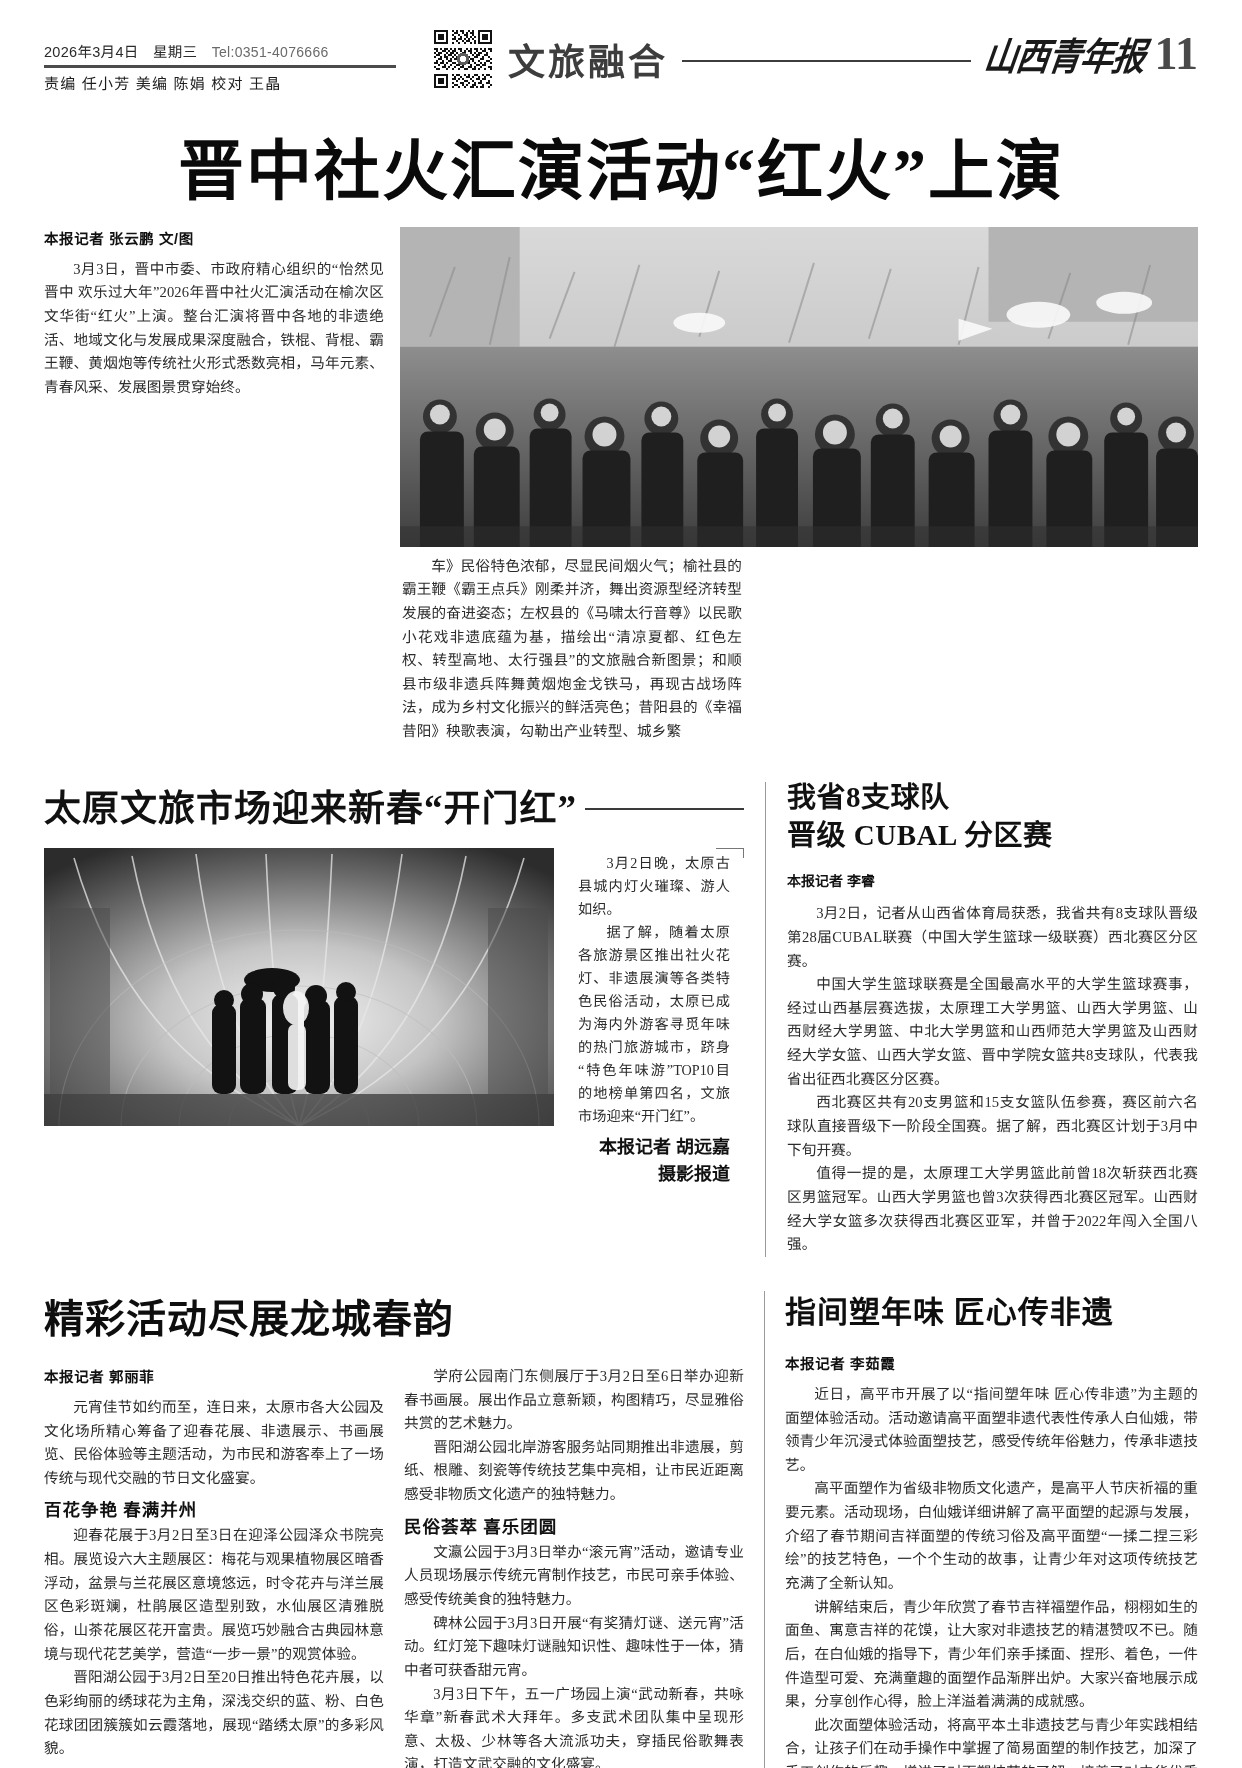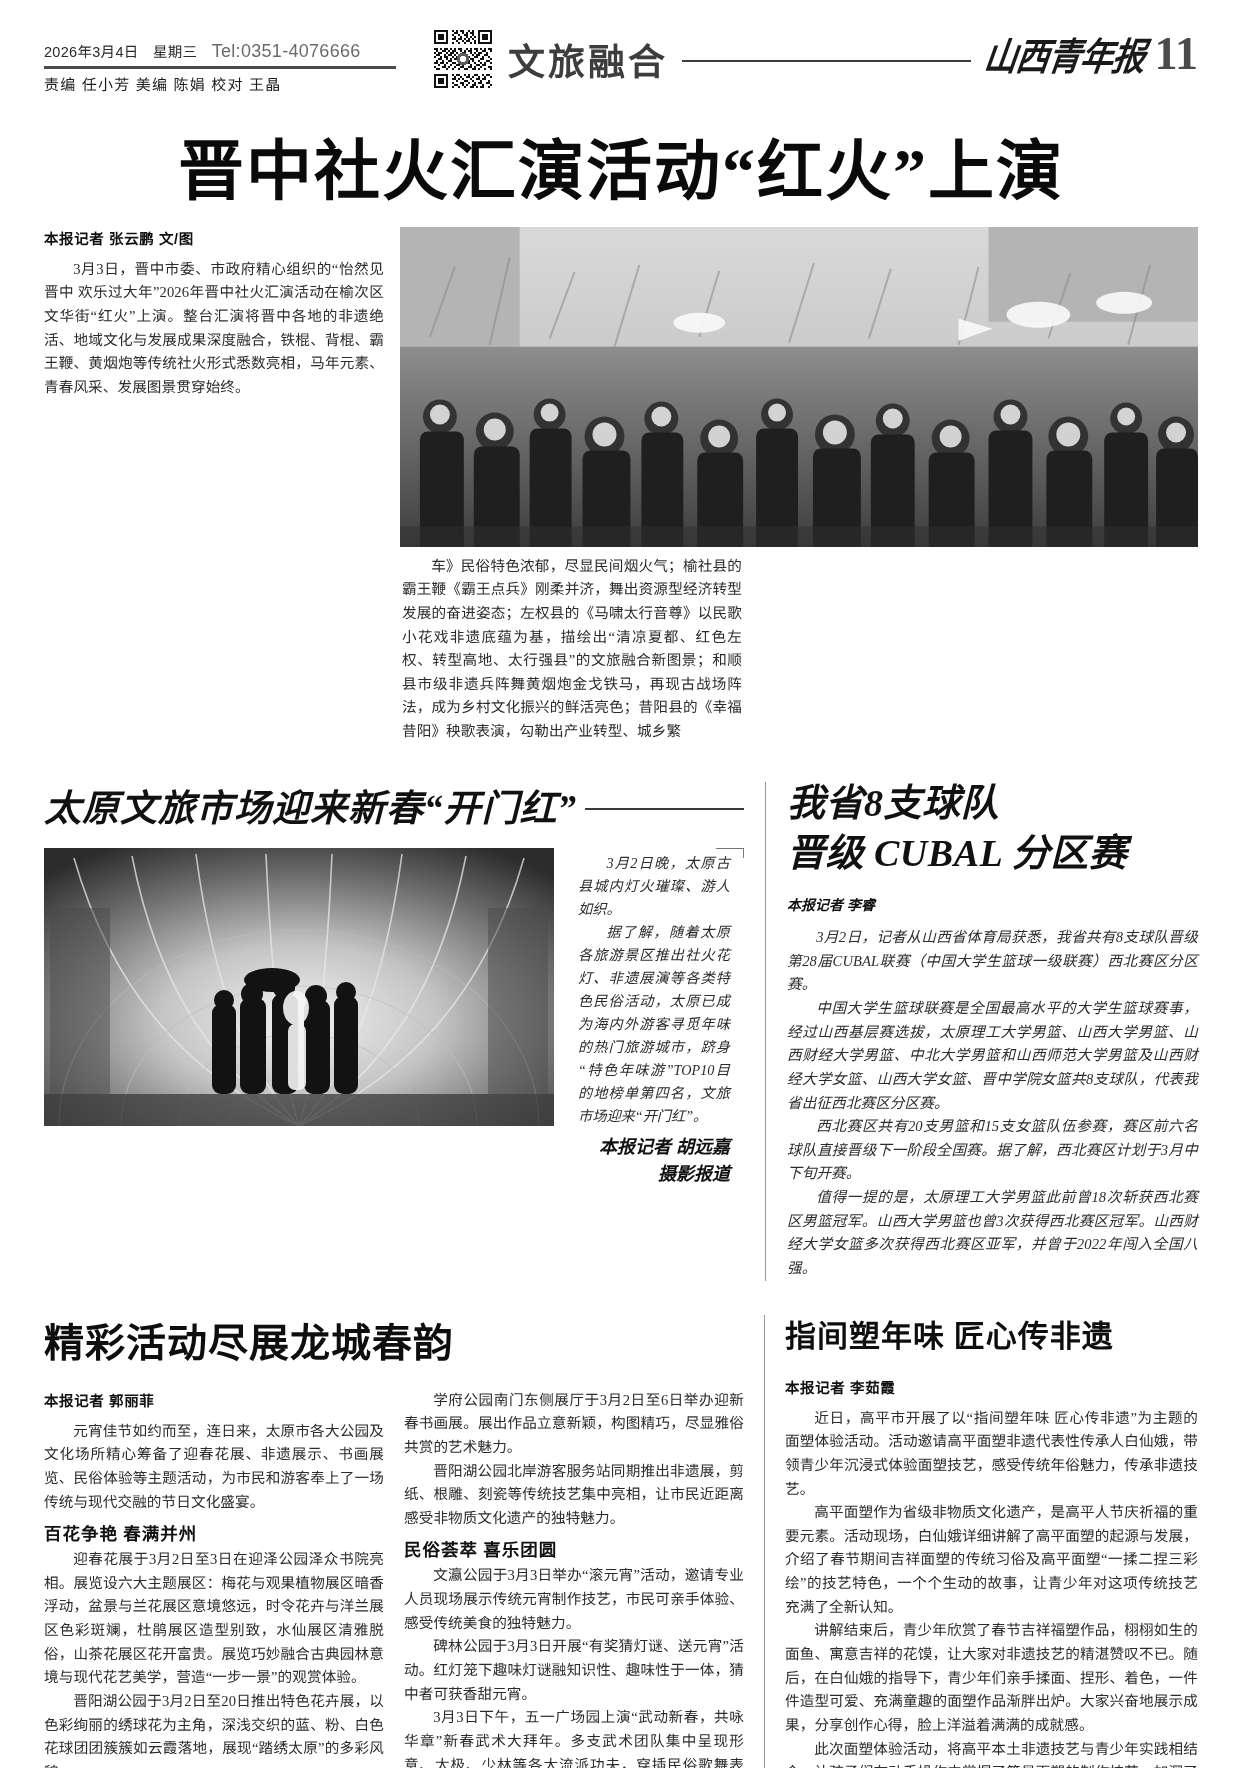--- a/index.html
+++ b/index.html
@@ -29,21 +29,21 @@
   }
   .mast-left { width: 380px; padding-top: 6px; }
   .mast-date-line {
     font-family: "Liberation Sans", sans-serif;
     font-size: 14.5px;
     letter-spacing: 0.3px;
     color: #2a2a2a;
     white-space: nowrap;
     padding-bottom: 3px;
   }
-  .mast-date-line .tel { color: #6a6a6a; font-size: 18px; margin-top: 34px; }
+  .mast-date-line .tel { color: #6a6a6a; font-size: 14px; margin-top: 34px; }
   .mast-rule {
     height: 3px;
     background: #4b4b4b;
     width: 352px;
     margin: 1px 0 4px 0;
   }
   .mast-editors {
     font-family: "Liberation Sans", sans-serif;
     font-size: 15px;
     letter-spacing: 1.2px;
@@ -162,21 +162,20 @@
   .art1-col.wide { flex: 1; }
 
   
   .photo-sim { position: absolute; inset: 0; }
 
   
   .mid {
     display: flex;
     padding: 34px 44px 0 44px;
     gap: 1px;
-    font-style: italic;
   }
   .mid-left { width: 700px; position: relative; }
   .vrule {
     width: 1px;
     background: #9a9a9a;
     margin: 4px 20px 0 20px;
     align-self: stretch;
   }
   .mid-right { flex: 1; }
   .mid-head {
@@ -229,21 +228,21 @@
     font-weight: bold;
     font-size: 18px;
     text-align: right;
     margin-top: 6px;
     line-height: 1.5;
     color: #111;
   }
   .sport-head {
     font-family: "Liberation Serif", serif;
     font-weight: bold;
-    font-size: 38px;
+    font-size: 29px;
     line-height: 1.32;
     color: #111;
     letter-spacing: 0.5px;
   }
   .sport-byline {
     font-family: "Liberation Sans", sans-serif;
     font-weight: bold;
     font-size: 14px;
     margin: 16px 0 12px 0;
     color: #111;

